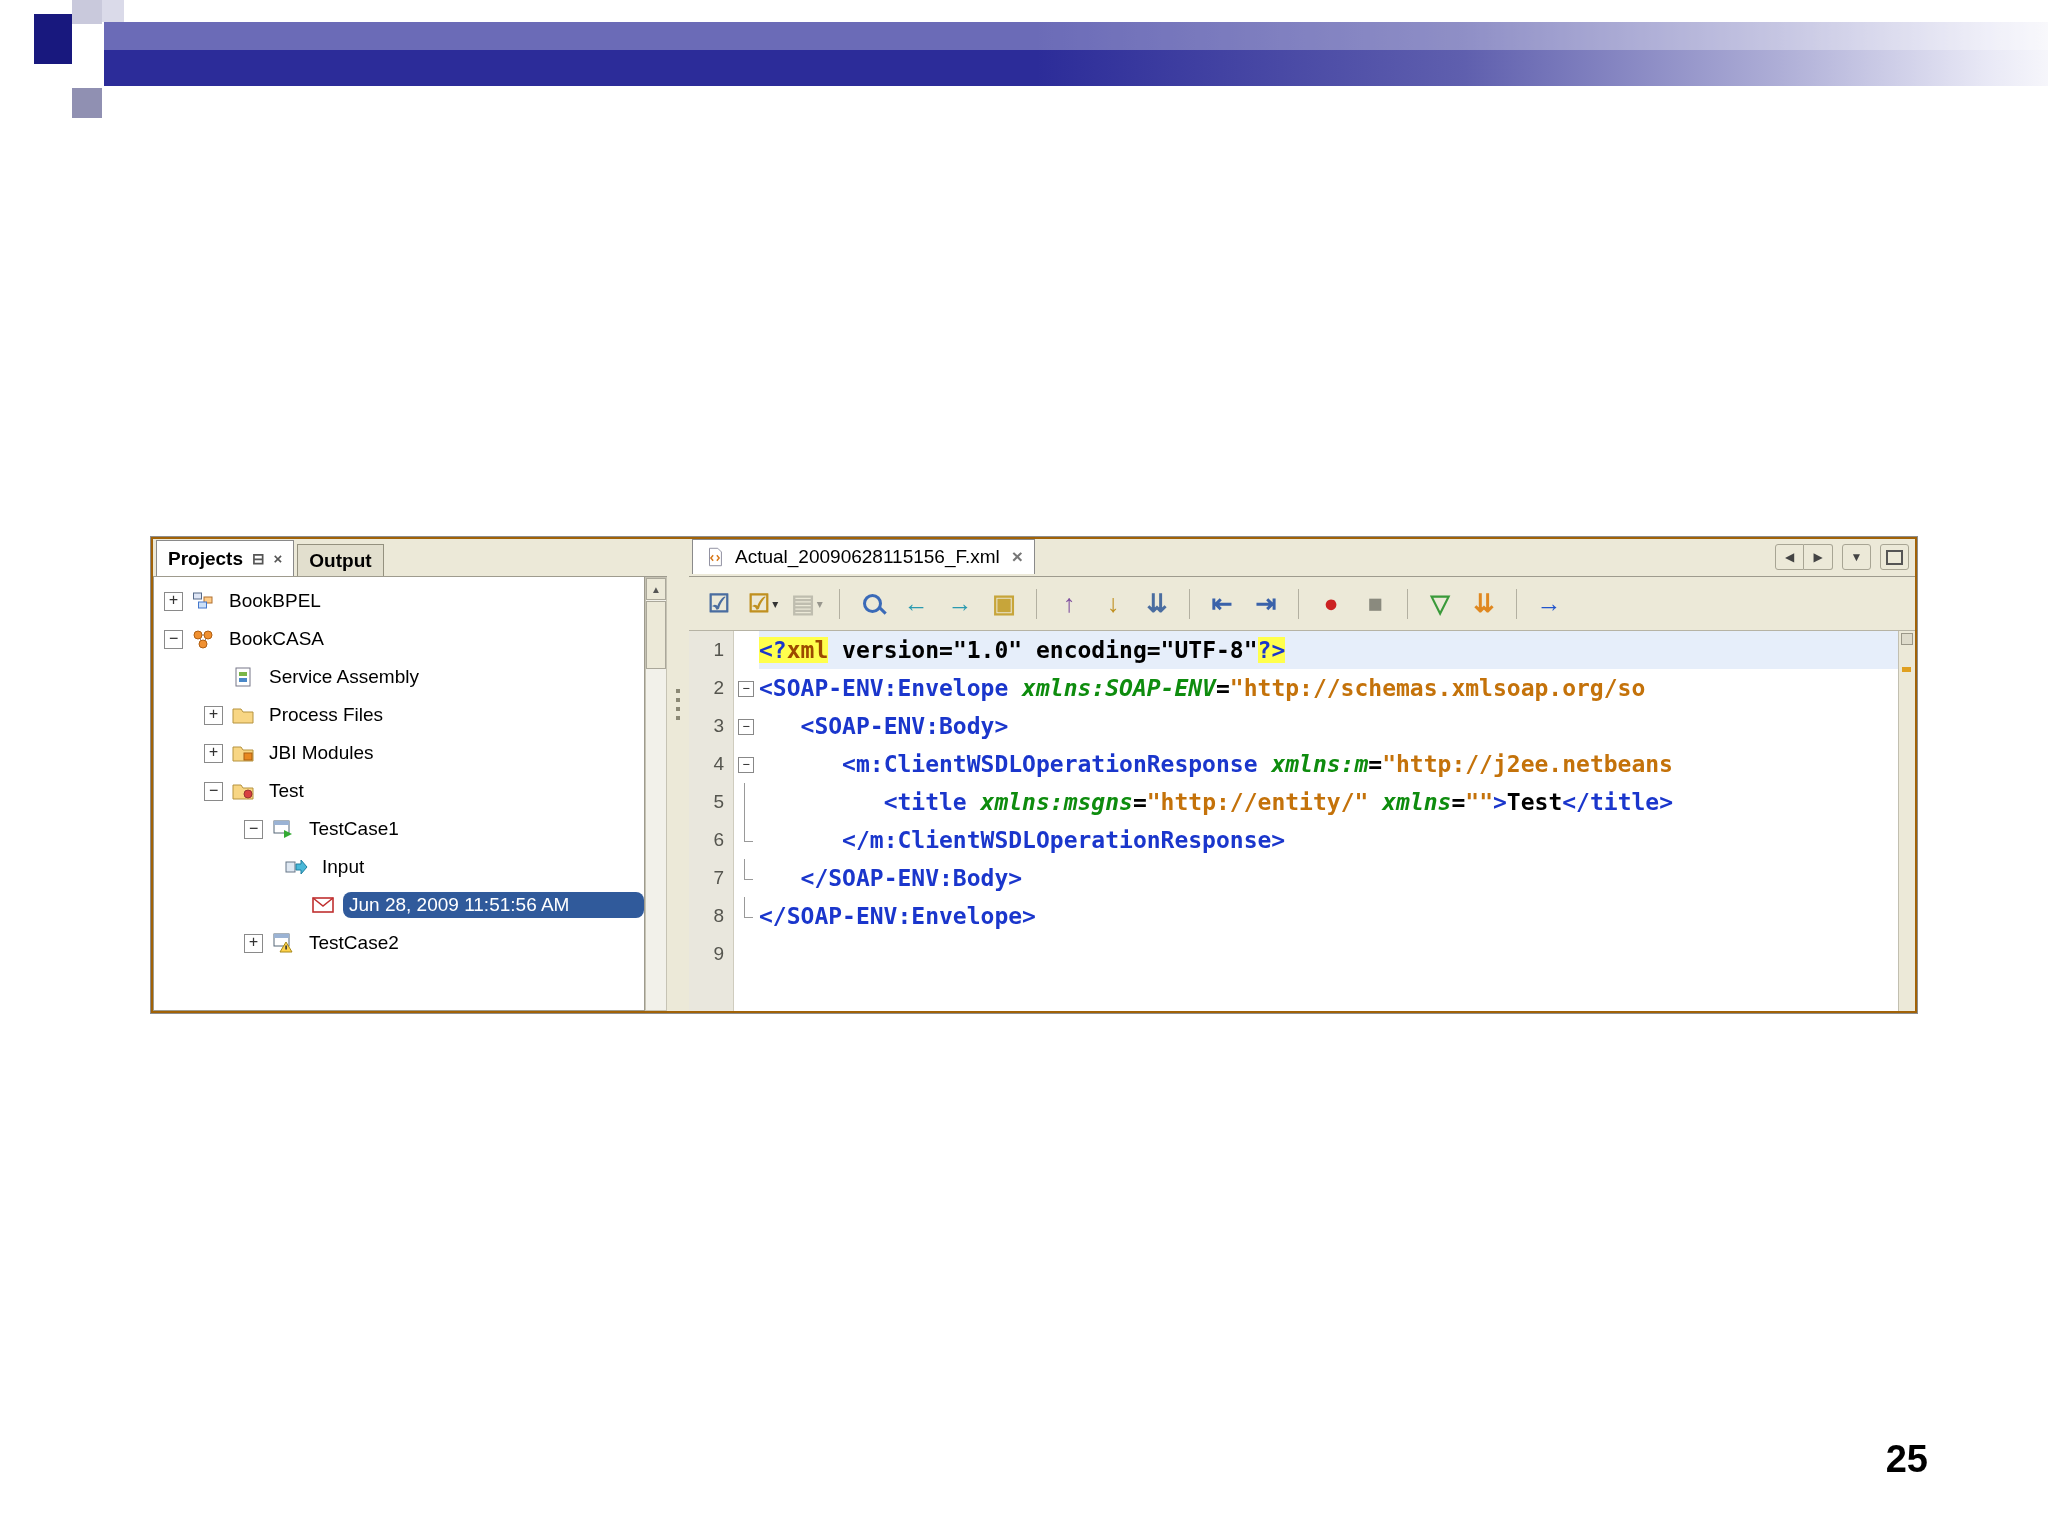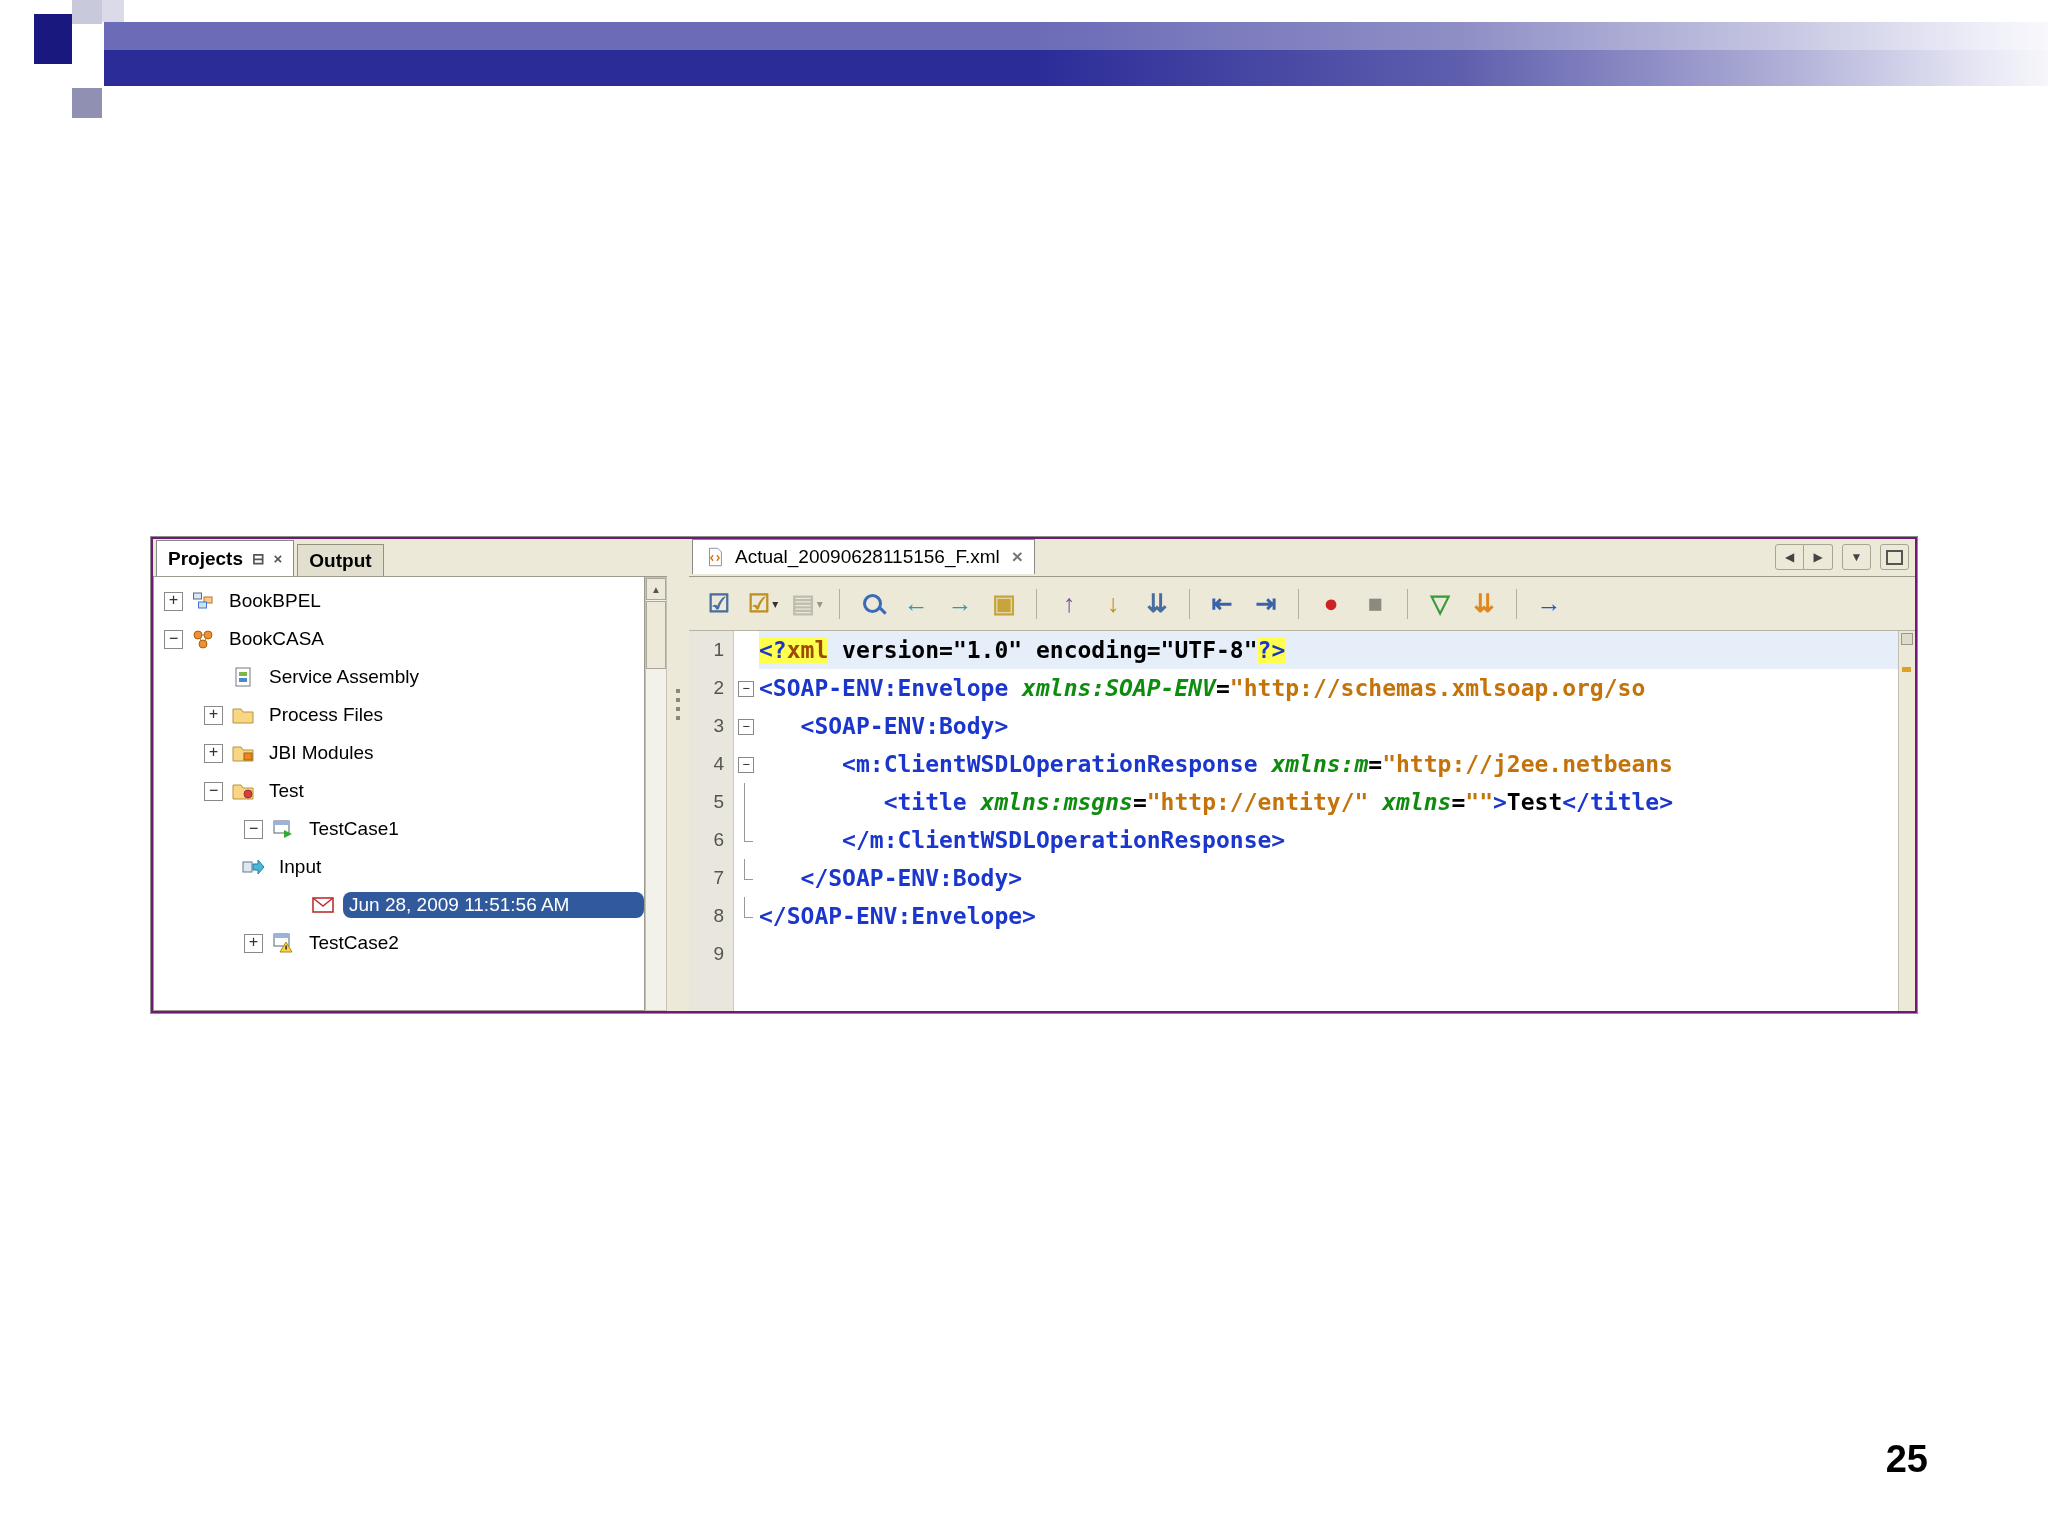--- a/index.html
+++ b/index.html
@@ -18,21 +18,21 @@
   .sq4{left:72px;top:88px;width:30px;height:30px;background:#9090b2;}
   .sq5{left:102px;top:0;width:22px;height:22px;background:#dadae9;}
 
   .title{position:absolute;left:0;right:0;top:160px;margin:0;text-align:center;
          font-family:"Liberation Serif",serif;font-weight:400;font-size:112px;color:#000;}
 
   .pagenum{position:absolute;right:120px;top:1438px;font-size:38px;font-weight:bold;color:#000;}
 
   
   .shot{position:absolute;left:150px;top:536px;width:1768px;height:478px;
-        background:#701a75;border:1px solid #8e8e8e;box-sizing:border-box;overflow:hidden;
+        background:#a16207;border:1px solid #8e8e8e;box-sizing:border-box;overflow:hidden;
         font-size:19px;}
 
   
   .lpanel{position:absolute;left:2px;top:2px;width:514px;height:472px;}
   .ltabs{position:absolute;left:0;top:0;right:0;height:38px;display:flex;align-items:flex-end;
          padding-left:3px;background:#ece9d8;border-bottom:1px solid #9e9b8e;box-sizing:border-box;}
   .ltab{height:31px;display:flex;align-items:center;gap:9px;padding:0 11px;margin-right:3px;
         border:1px solid #94917f;border-bottom:none;background:#e2dfce;font-weight:bold;white-space:nowrap;}
   .ltab.active{background:#fff;height:35px;border-color:#8a8a8a;}
   .wbtn{font-size:15px;color:#555;line-height:1;}
@@ -205,21 +205,21 @@
             <span class="expander">−</span>
             <span class="tree-icon">
               <svg viewBox="0 0 24 22" xmlns="http://www.w3.org/2000/svg">
                 <rect x="3" y="3" width="15" height="12" fill="#fff" stroke="#556677"></rect>
                 <rect x="3" y="3" width="15" height="4" fill="#9bb3d4"></rect>
                 <path d="M13 12 l8 4 -8 4 Z" fill="#33aa33"></path>
               </svg>
             </span>
             <span class="tree-label">TestCase1</span>
           </div>
-          <div class="tree-row" style="padding-left: 60px;">
+          <div class="tree-row" style="padding-left: 103px;">
             <span class="expander none"></span>
             <span class="tree-icon">
               <svg viewBox="0 0 24 22" xmlns="http://www.w3.org/2000/svg">
                 <rect x="2" y="6" width="9" height="10" fill="#dfe8f2" stroke="#667788"></rect>
                 <path d="M12 8 h5 V4 l6 7 -6 7 v-4 h-5 Z" fill="#49b8d8" stroke="#1f7fa0"></path>
               </svg>
             </span>
             <span class="tree-label">Input</span>
           </div>
           <div class="tree-row sel" style="padding-left: 130px;">

